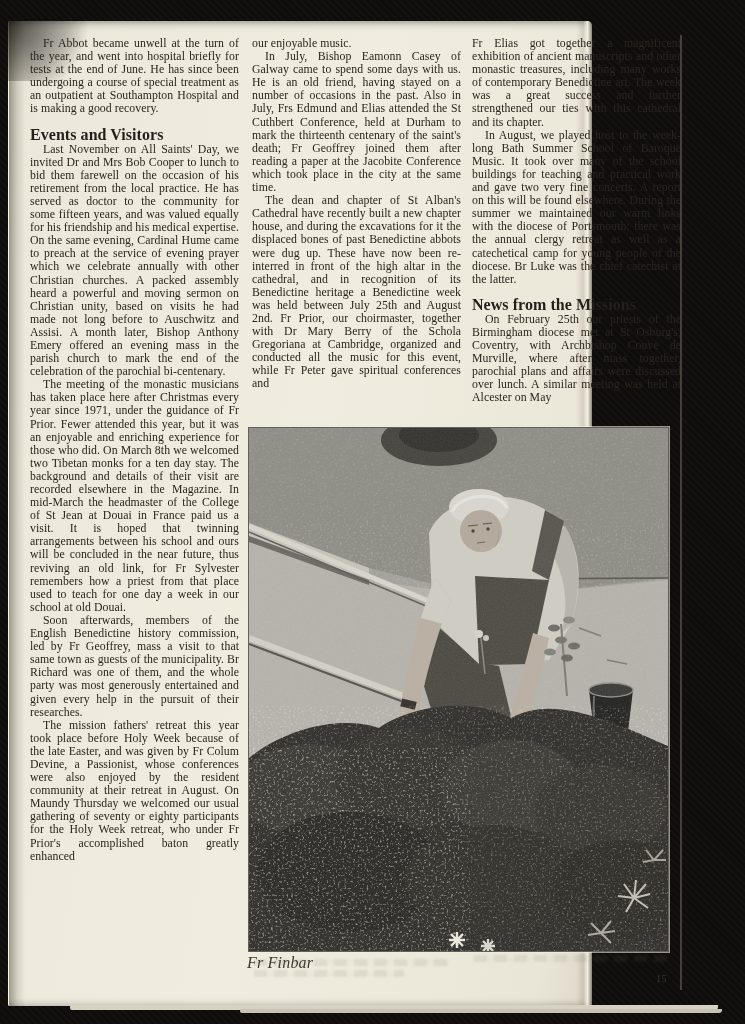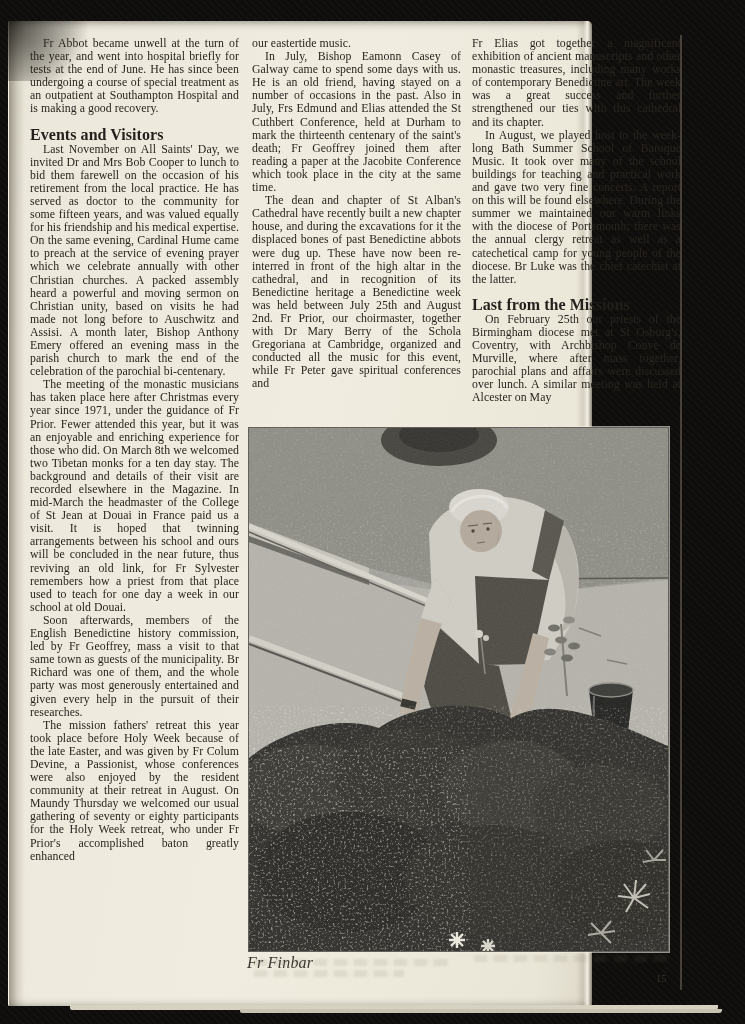--- a/index.html
+++ b/index.html
@@ -65,29 +65,29 @@
   <div class="col col1">
     <p>Fr Abbot became unwell at the turn of the year, and went into hospital briefly for tests at the end of June. He has since been undergoing a course of special treatment as an outpatient at Southampton Hospital and is making a good recovery.</p>
     <h3>Events and Visitors</h3>
     <p>Last November on All Saints' Day, we invited Dr and Mrs Bob Cooper to lunch to bid them farewell on the occasion of his retirement from the local practice. He has served as doctor to the community for some fifteen years, and was valued equally for his friendship and his medical expertise. On the same evening, Cardinal Hume came to preach at the service of evening prayer which we celebrate annually with other Christian churches. A packed assembly heard a powerful and moving sermon on Christian unity, based on visits he had made not long before to Auschwitz and Assisi. A month later, Bishop Anthony Emery offered an evening mass in the parish church to mark the end of the celebration of the parochial bi-centenary.</p>
     <p>The meeting of the monastic musicians has taken place here after Christmas every year since 1971, under the guidance of Fr Prior. Fewer attended this year, but it was an enjoyable and enriching experience for those who did. On March 8th we welcomed two Tibetan monks for a ten day stay. The background and details of their visit are recorded elsewhere in the Magazine. In mid-March the headmaster of the College of St Jean at Douai in France paid us a visit. It is hoped that twinning arrangements between his school and ours will be concluded in the near future, thus reviving an old link, for Fr Sylvester remembers how a priest from that place used to teach for one day a week in our school at old Douai.</p>
     <p>Soon afterwards, members of the English Benedictine history commission, led by Fr Geoffrey, mass a visit to that same town as guests of the municipality. Br Richard was one of them, and the whole party was most generously entertained and given every help in the pursuit of their researches.</p>
     <p>The mission fathers' retreat this year took place before Holy Week because of the late Easter, and was given by Fr Colum Devine, a Passionist, whose conferences were also enjoyed by the resident community at their retreat in August. On Maundy Thursday we welcomed our usual gathering of seventy or eighty participants for the Holy Week retreat, who under Fr Prior's accomplished baton greatly enhanced</p>
   </div>
 
   <div class="col col2">
-    <p class="noindent">our eastertide music.</p>
+    <p class="noindent">our enjoyable music.</p>
     <p>In July, Bishop Eamonn Casey of Galway came to spend some days with us. He is an old friend, having stayed on a number of occasions in the past. Also in July, Frs Edmund and Elias attended the St Cuthbert Conference, held at Durham to mark the thirteenth centenary of the saint's death; Fr Geoffrey joined them after reading a paper at the Jacobite Conference which took place in the city at the same time.</p>
     <p>The dean and chapter of St Alban's Cathedral have recently built a new chapter house, and during the excavations for it the displaced bones of past Benedictine abbots were dug up. These have now been re-interred in front of the high altar in the cathedral, and in recognition of its Benedictine heritage a Benedictine week was held between July 25th and August 2nd. Fr Prior, our choirmaster, together with Dr Mary Berry of the Schola Gregoriana at Cambridge, organized and conducted all the music for this event, while Fr Peter gave spiritual conferences and</p>
   </div>
 
   <div class="col col3">
     <p class="noindent">Fr Elias got together a magnificent exhibition of ancient manuscripts and other monastic treasures, including many works of contemporary Benedictine art. The week was a great success and further strengthened our ties with this cathedral and its chapter.</p>
     <p>In August, we played host to the week-long Bath Summer School of Baroque Music. It took over many of the school buildings for teaching and practical work and gave two very fine concerts. A report on this will be found elsewhere. During the summer we maintained our warm links with the diocese of Portsmouth; there was the annual clergy retreat as well as a catechetical camp for young people of the diocese. Br Luke was the chief catechist at the latter.</p>
-    <h3>Last from the Missions</h3>
+    <h3>News from the Missions</h3>
     <p>On February 25th our priests of the Birmingham diocese met at St Osburg's, Coventry, with Archbishop Couve de Murville, where after mass together, parochial plans and affairs were discussed over lunch. A similar meeting was held at Alcester on May</p>
   </div>
 
   <div class="photo">
     <svg width="419" height="523" viewBox="0 0 419 523" xmlns="http://www.w3.org/2000/svg">
       <defs>
         <filter id="f-speck" x="-5%" y="-5%" width="110%" height="110%">
           <feTurbulence type="fractalNoise" baseFrequency="0.45" numOctaves="2" seed="7"></feTurbulence>
           <feColorMatrix type="matrix" values="0 0 0 0 0.86  0 0 0 0 0.85  0 0 0 0 0.79  0 0 0 2.4 -1.35"></feColorMatrix>
         </filter>

